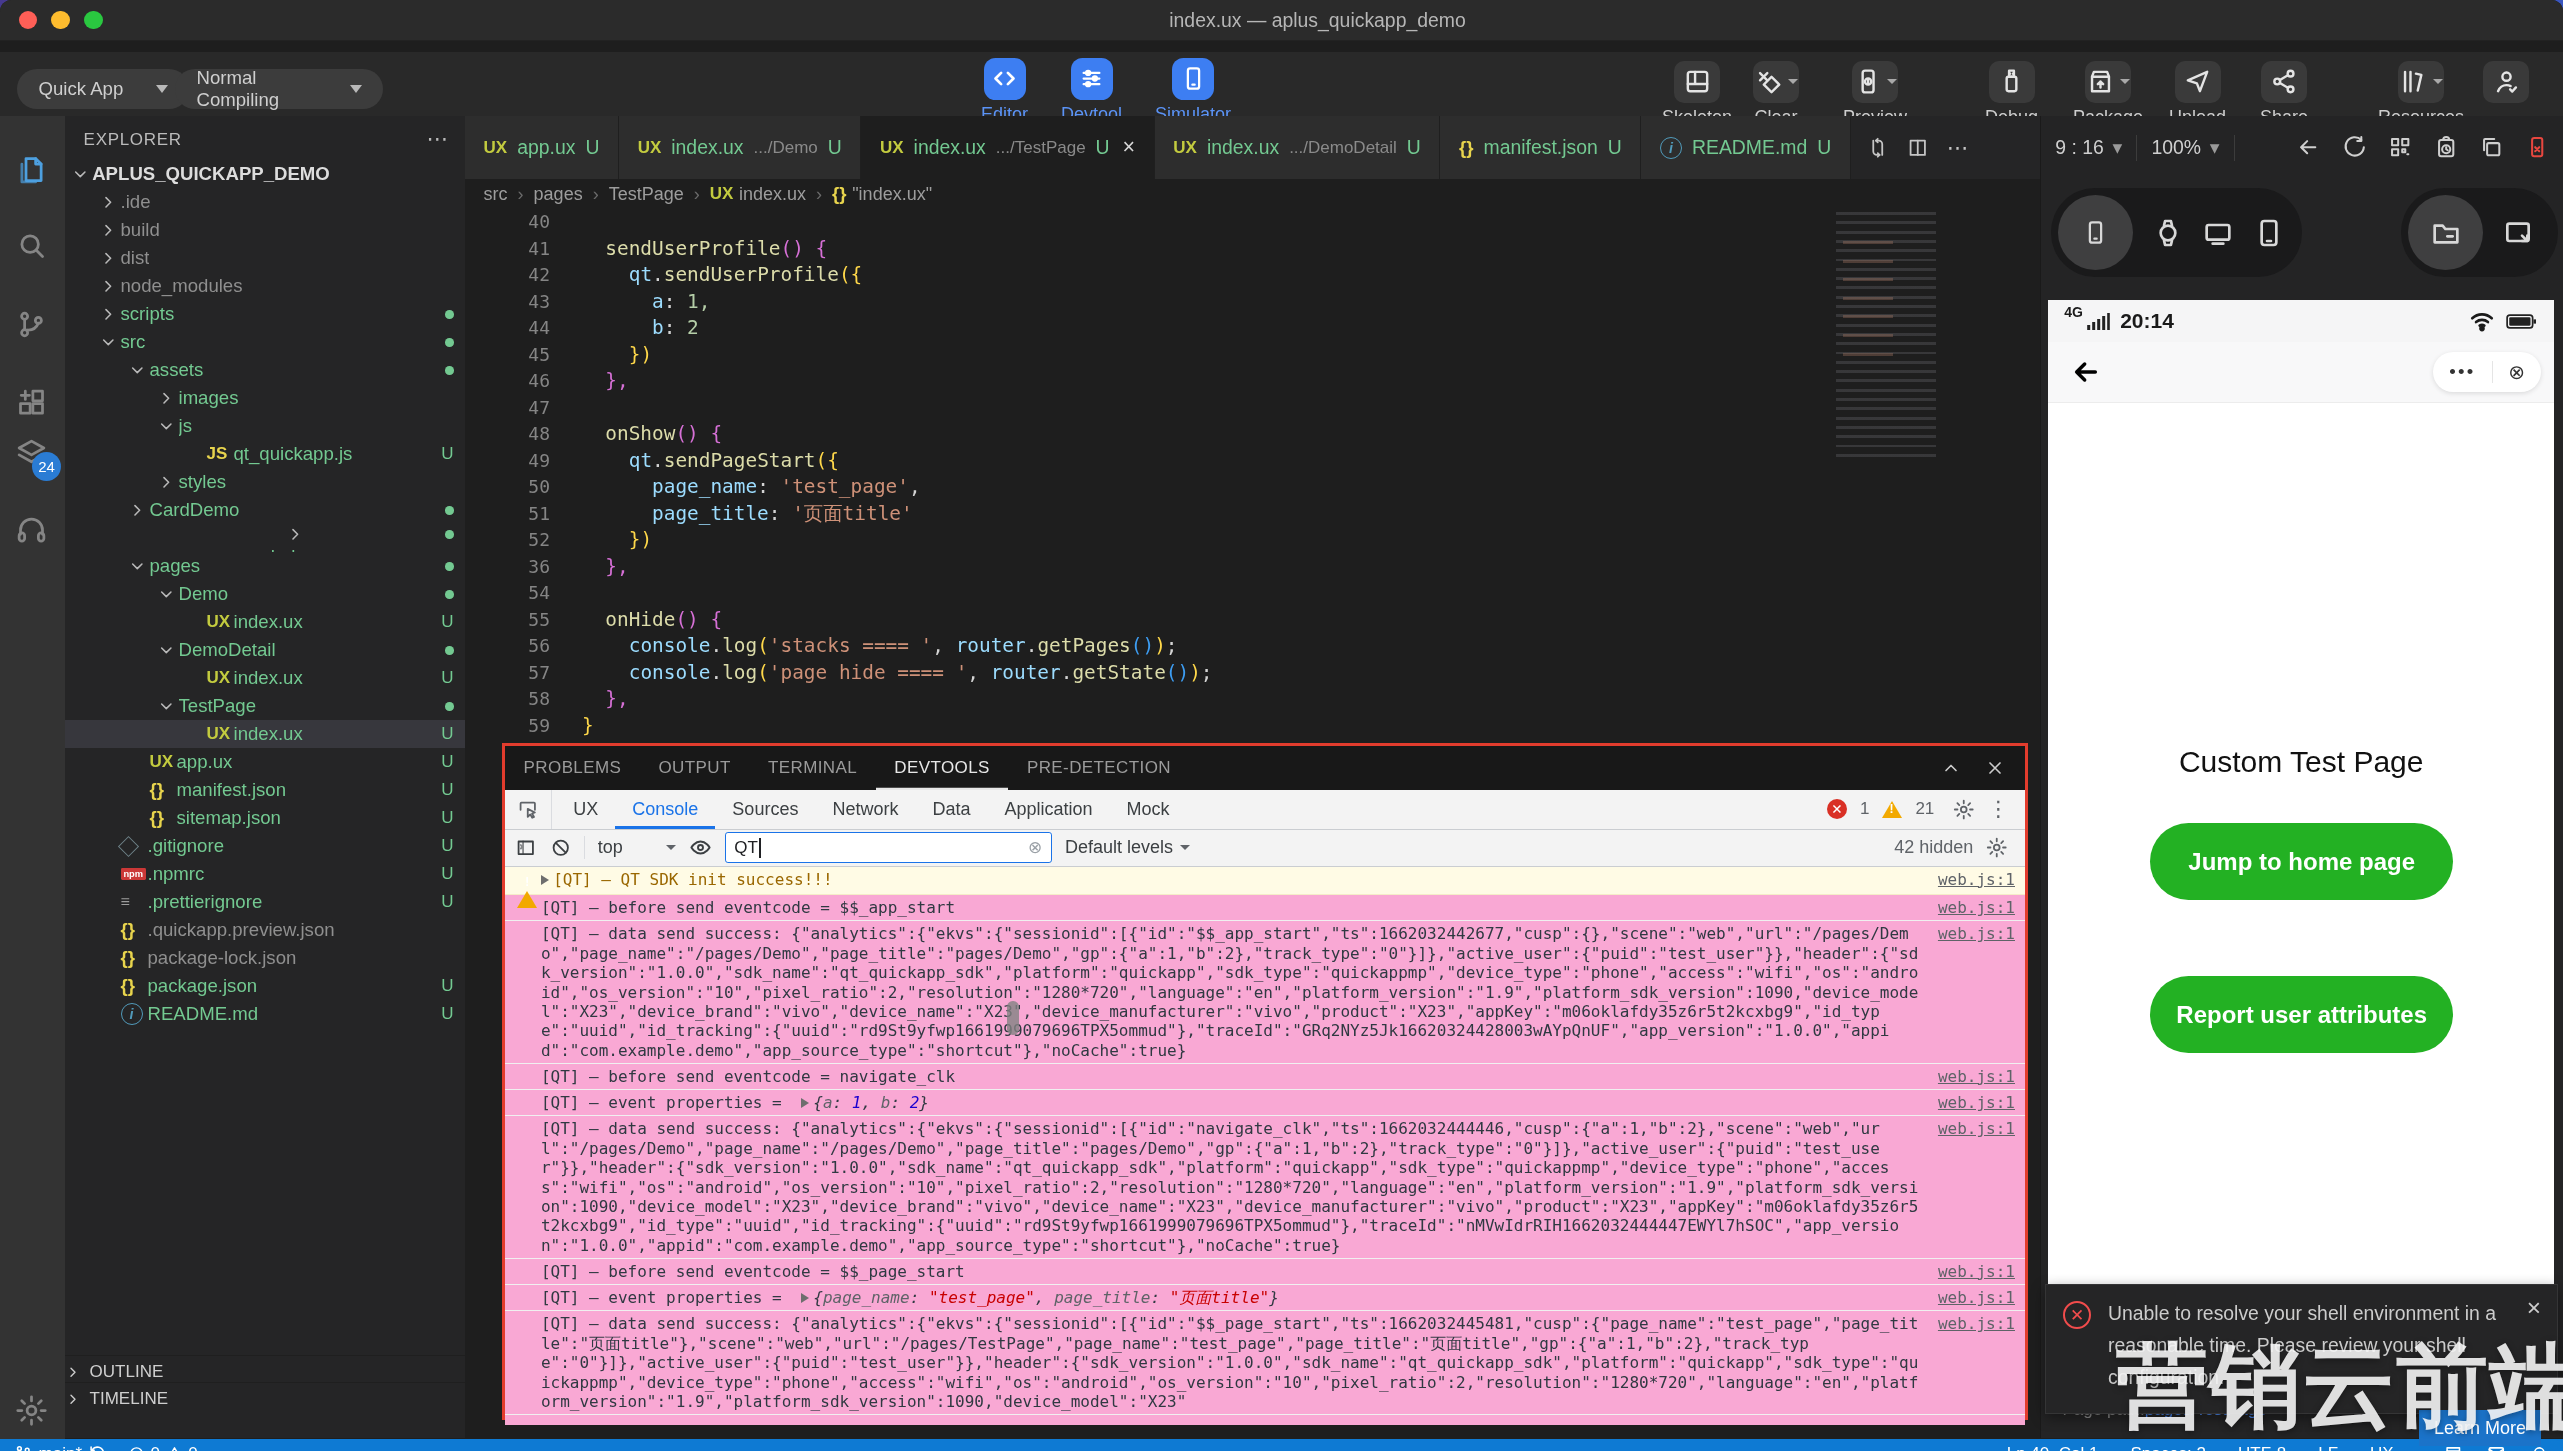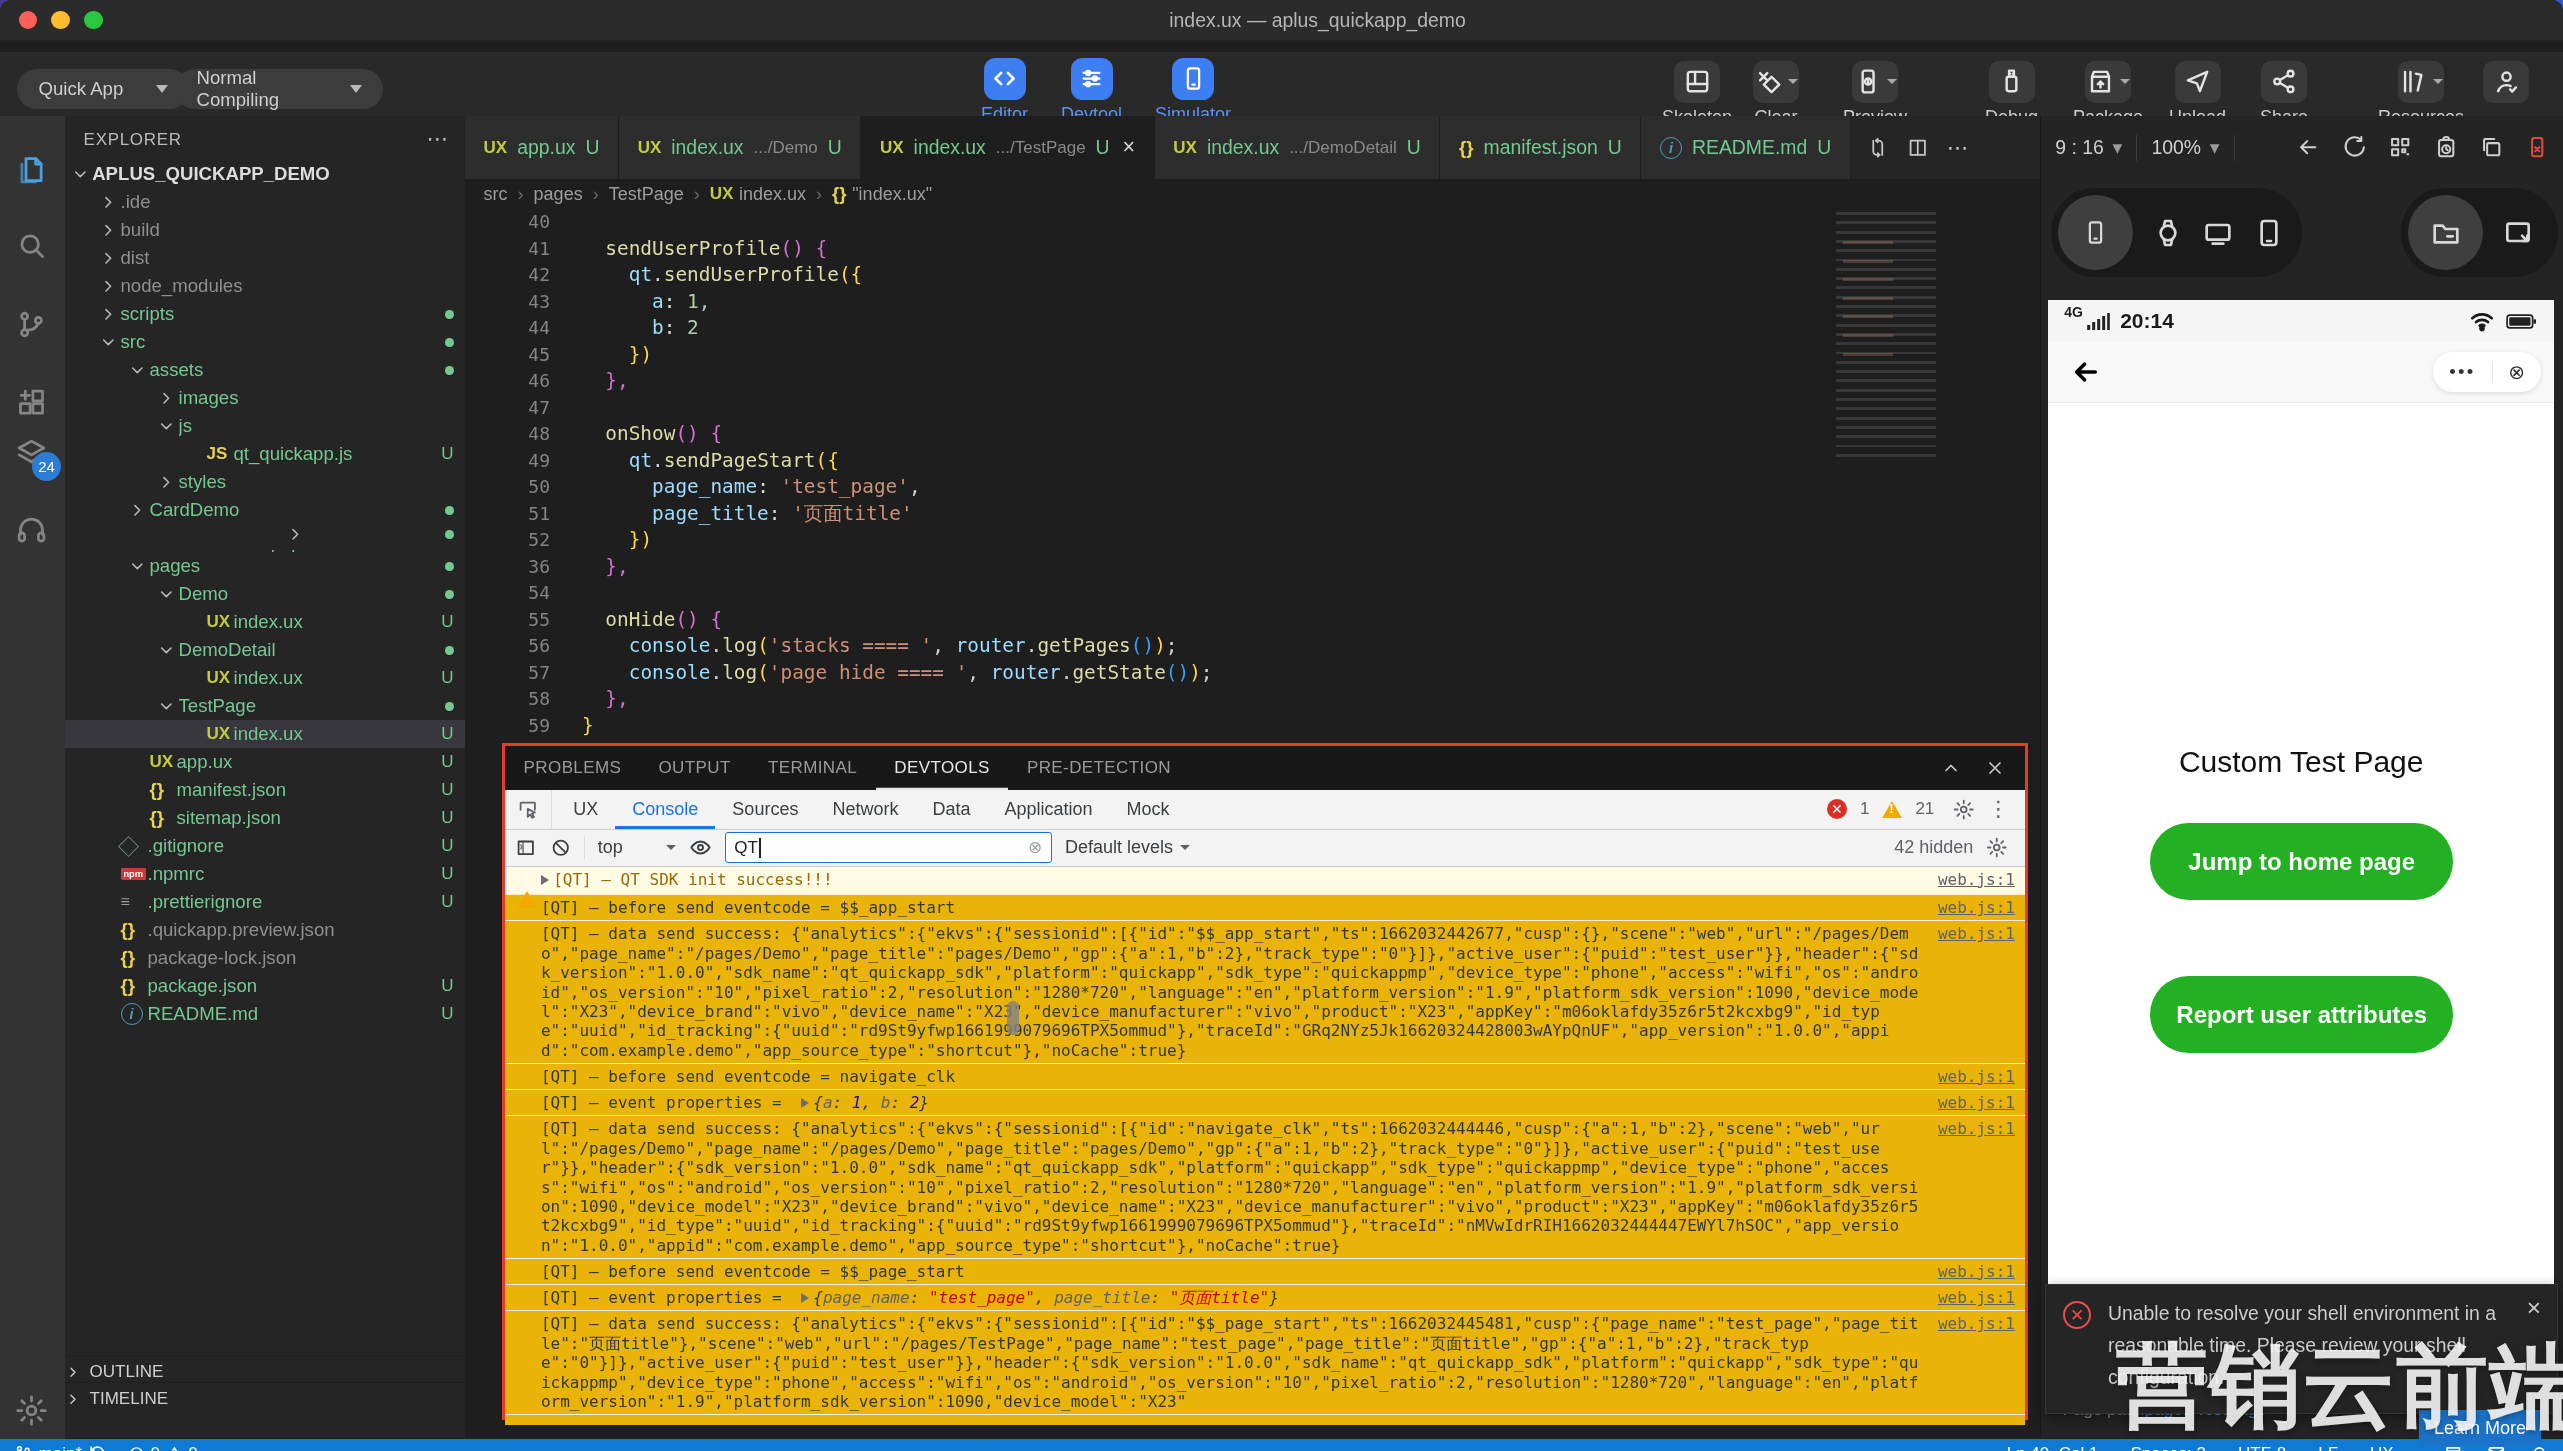--- a/index.html
+++ b/index.html
@@ -87,21 +87,21 @@
   .errb{width:20px;height:20px;border-radius:50%;background:#d93025;color:#fff;font-size:13.6px;display:flex;align-items:center;justify-content:center;}
   .wtri{width:0;height:0;border-left:10px solid transparent;border-right:10px solid transparent;border-bottom:17px solid #f2a900;position:relative;}
   .wtri:after{content:"!";position:absolute;left:-2.9px;top:1.4px;color:#fff;font-size:12.2px;font-weight:bold;}
   .dtrow2{height:36px;background:#f3f3f3;border-bottom:0.7px solid #cacdd1;display:flex;align-items:center;gap:13px;padding:0 10px;color:#3c4043;font-size:18px;}
   .fbox{width:308px;height:29px;border:1.4px solid #1a73e8;border-radius:2.9px;background:#fff;display:flex;align-items:center;
         padding:0 8.6px;font-size:17px;color:#202124;gap:1.4px;}
   .fbox .icaret{width:1.4px;height:20px;background:#202124;}
   .fbox .clr{margin-left:auto;color:#9aa0a6;}
   .vsep{width:0.7px;height:23px;background:#dadce0;}
   .hidden-lbl{margin-left:auto;color:#5f6368;display:flex;align-items:center;gap:13px;padding-right:7.2px;}
-  .logs{position:relative;background:#eab308;overflow:hidden;height:558px;}
+  .logs{position:relative;background:#f9a8d4;overflow:hidden;height:558px;}
   .crow{display:flex;align-items:flex-start;padding:2.9px 10px 2.9px 11.5px;border-bottom:0.7px solid #f0f0f0;
         font-family:"DejaVu Sans Mono",monospace;font-size:16px;line-height:19.4px;color:#303942;}
   .crow.warn{background:#fffbe5;border-color:#f5edc8;color:#9a6700;}
   .cic{flex:0 0 24.4px;padding-top:2.2px;}
   .ctx{flex:1 1 auto;word-break:break-all;white-space:pre-wrap;}
   .csrc{flex:0 0 auto;margin-left:14.3px;color:#5f6368;text-decoration:underline;font-size:16px;cursor:pointer;}
   .tri-r{display:inline-block;width:0;height:0;border-top:5.7px solid transparent;border-bottom:5.7px solid transparent;border-left:8px solid #6e6e6e;margin-right:4.3px;}
   .pv{font-style:italic;}
   .pv .k{color:#5f6368;} .pv .n{color:#1c00cf;} .pv .s{color:#c80000;}
   .cursorbar{left:1007px;top:1001px;width:11.5px;height:34px;border-radius:5.7px;background:rgba(130,130,130,.8);z-index:40;}

